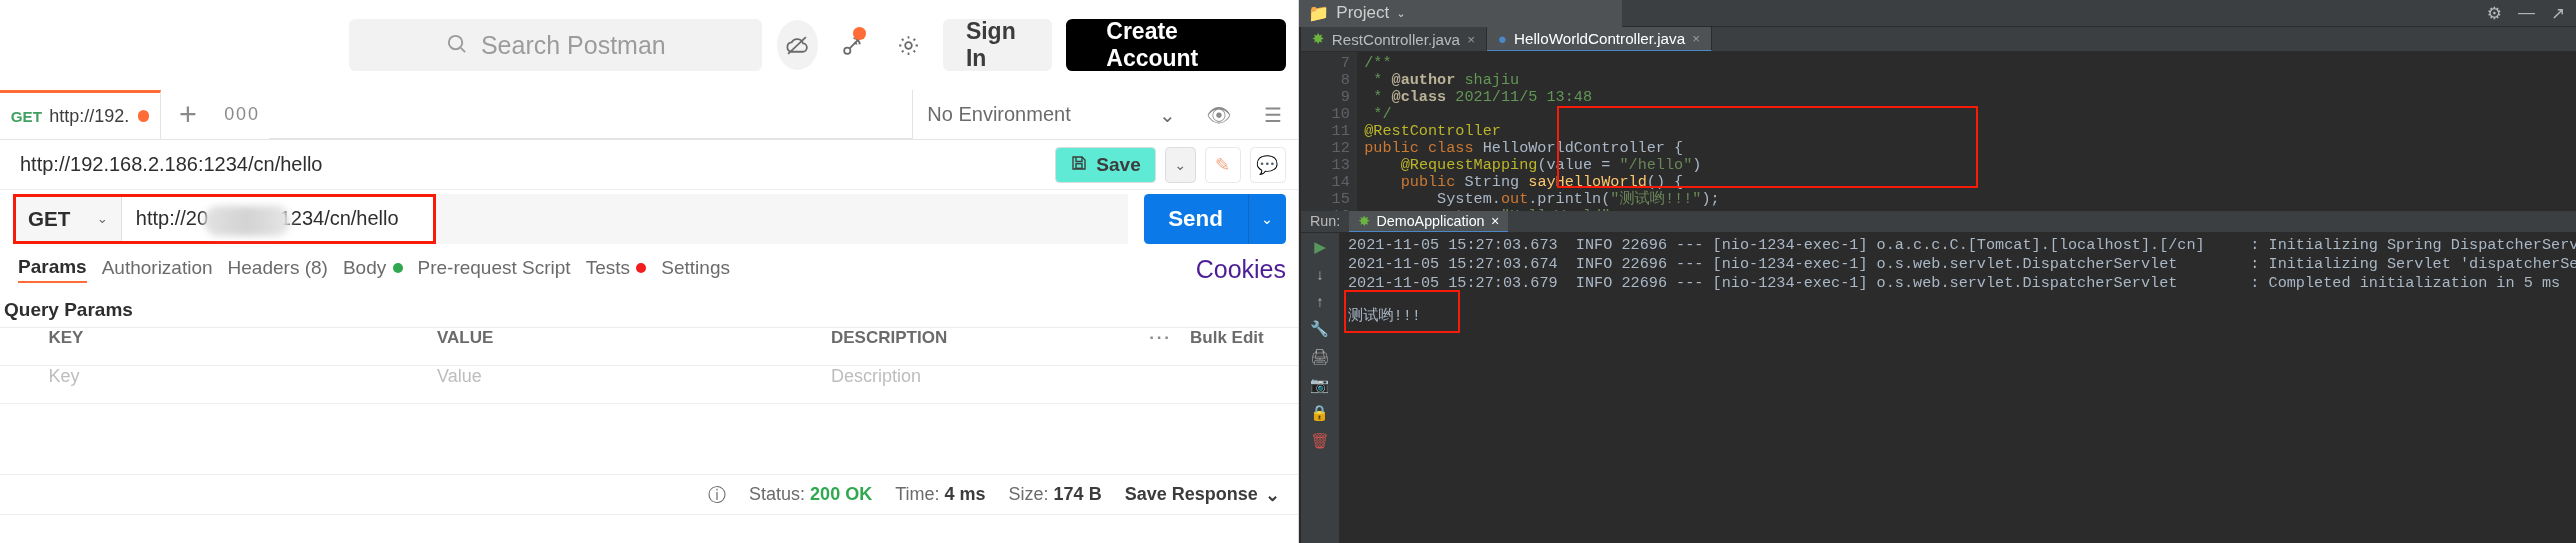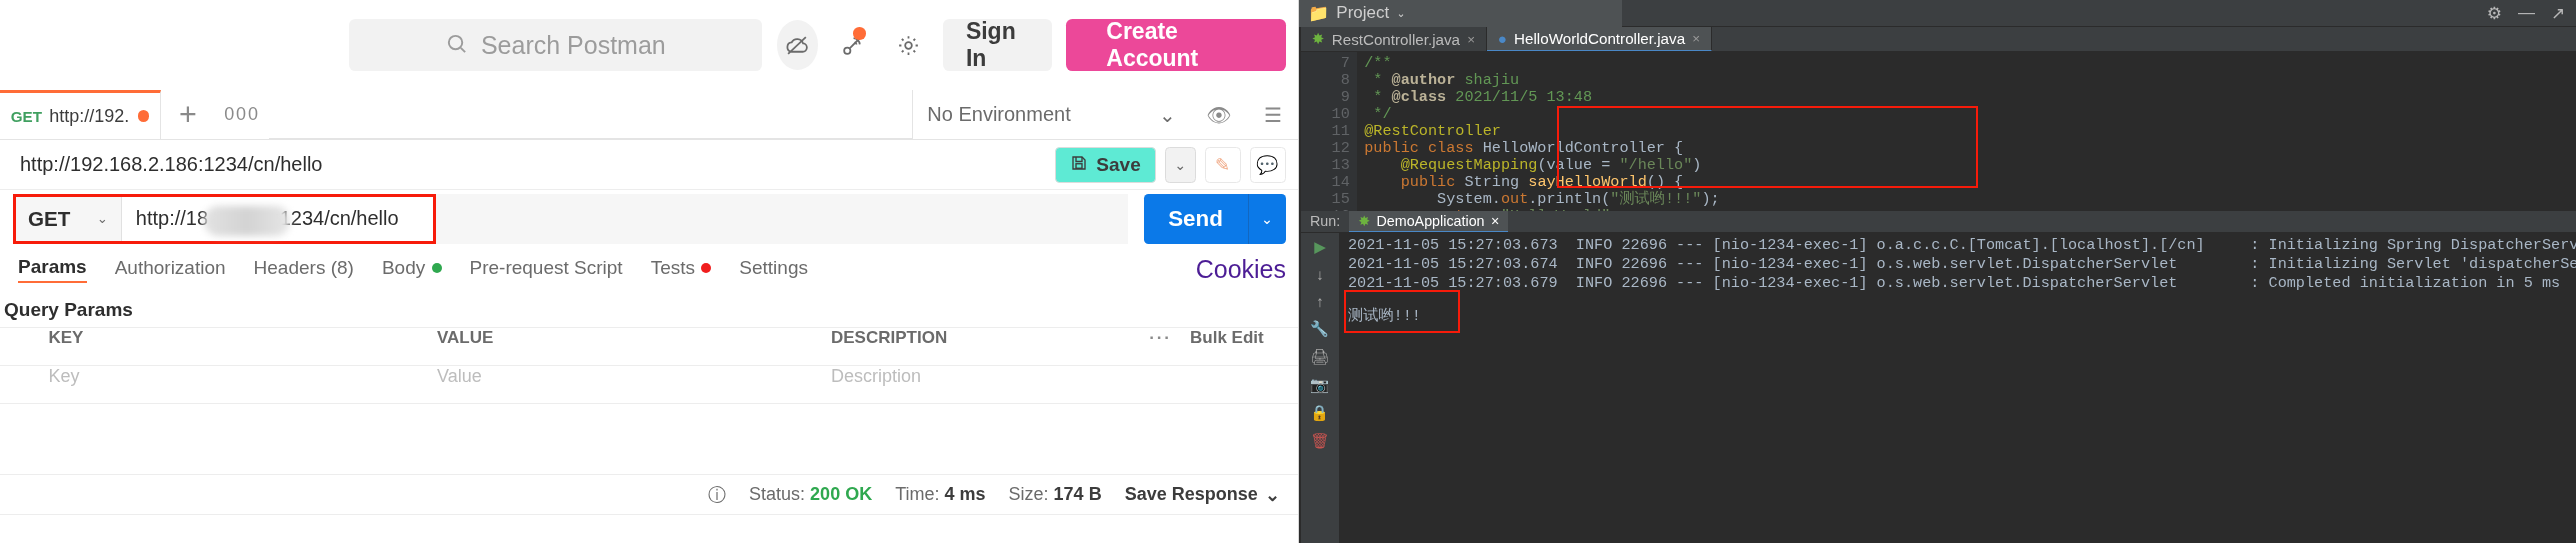--- a/index.html
+++ b/index.html
@@ -16,21 +16,21 @@
                display:flex; align-items:center; justify-content:center; gap:12.5px;
                margin-right:auto; margin-left:349px; }
   .pm-search .ph { color:#9c9c9c; font-size:25px; }
   .ico-btn { width:50px; height:50px; display:flex; align-items:center; justify-content:center;
              border-radius:50%; color:#6b6b6b; position:relative; }
   .ico-btn.bg { background:#f2f2f2; }
   .dot-badge { position:absolute; top:7.2px; right:7.2px; width:12.5px; height:12.5px;
                border-radius:50%; background:#ff6c37; }
   .btn-signin { height:52px; padding:0 23px; background:#f2f2f2; border-radius:6.3px;
                 display:flex; align-items:center; font-size:23px; color:#3c3c3c; font-weight:600; }
-  .btn-create { height:52px; padding:0 40px; background:#ec4899; border-radius:6.3px;
+  .btn-create { height:52px; padding:0 40px; background:#000000; border-radius:6.3px;
                 display:flex; align-items:center; font-size:23px; color:#fff; font-weight:700; }
 
   .pm-banner { height:41px; background:#fbdf8b; display:flex; align-items:center;
                justify-content:center; gap:10.8px; font-size:21.5px; color:#3c3c3c; }
   .pm-banner b { font-weight:700; }
 
   .pm-tabsrow { height:50px; display:flex; align-items:stretch; border-bottom:0.9px solid #e4e4e4; }
   .pm-tab { width:161px; border-top:3.6px solid #ff6c37; border-right:0.9px solid #e4e4e4;
             display:flex; align-items:center; gap:7.2px; padding:0 10.8px; background:#fff; }
   .pm-tab .m { color:#40a060; font-size:15.2px; font-weight:700; }
@@ -71,21 +71,21 @@
               background:linear-gradient(90deg,#e2e2e2,#d3d3d3,#e6e6e6); filter:blur(3.6px);
               border-radius:14.3px; }
   .urlfill { flex:1; height:50px; background:#f6f6f6; }
   .send-btn { width:104px; height:50px; background:#0b79e8; color:#fff; font-size:22.4px;
               font-weight:700; display:flex; align-items:center; justify-content:center;
               border-radius:4.5px 0 0 4.5px; margin-left:16px; }
   .send-caret { width:38px; height:50px; background:#0b79e8; color:#fff; font-size:14.3px;
                 display:flex; align-items:center; justify-content:center;
                 border-left:0.9px solid #1267c0; border-radius:0 4.5px 4.5px 0; }
 
-  .pm-subtabs { height:45px; display:flex; align-items:center; padding:0 18px; gap:28px;
+  .pm-subtabs { height:45px; display:flex; align-items:center; padding:0 18px; gap:15px;
                 font-size:19px; color:#6b6b6b; position:relative; }
   .pm-subtabs .st { display:flex; align-items:center; gap:6.3px; padding-bottom:3.6px; }
   .pm-subtabs .st.active { color:#2e2e2e; font-weight:600; border-bottom:2.7px solid #ff6c37; }
   .gdot { width:10px; height:10px; border-radius:50%; background:#2fa84f; }
   .rdot { width:10px; height:10px; border-radius:50%; background:#f01e1e; }
   .cookies-link { position:absolute; right:12px; color:#4c1d95; font-size:25px; }
 
   .qp { height:36px; display:flex; align-items:center; padding-left:4px;
         font-size:19px; color:#2e2e2e; font-weight:700; border-bottom:0.9px solid #ededed; }
 
@@ -251,21 +251,21 @@
       </div>
     </div>
 
     <div class="pm-reqrow">
       <div class="redbox">
         <div class="method">
           <span>GET</span>
           <span class="cv">⌄</span>
         </div>
         <div class="urlin">
-          <span>http://18</span>
+          <span>http://20</span>
           <span class="blurmask"></span>
           <span style="margin-left:66px">:1234/cn/hello</span>
         </div>
       </div>
       <div class="urlfill"></div>
       <div class="send-btn">Send</div>
       <div class="send-caret">⌄</div>
     </div>
 
     <div class="pm-subtabs">

